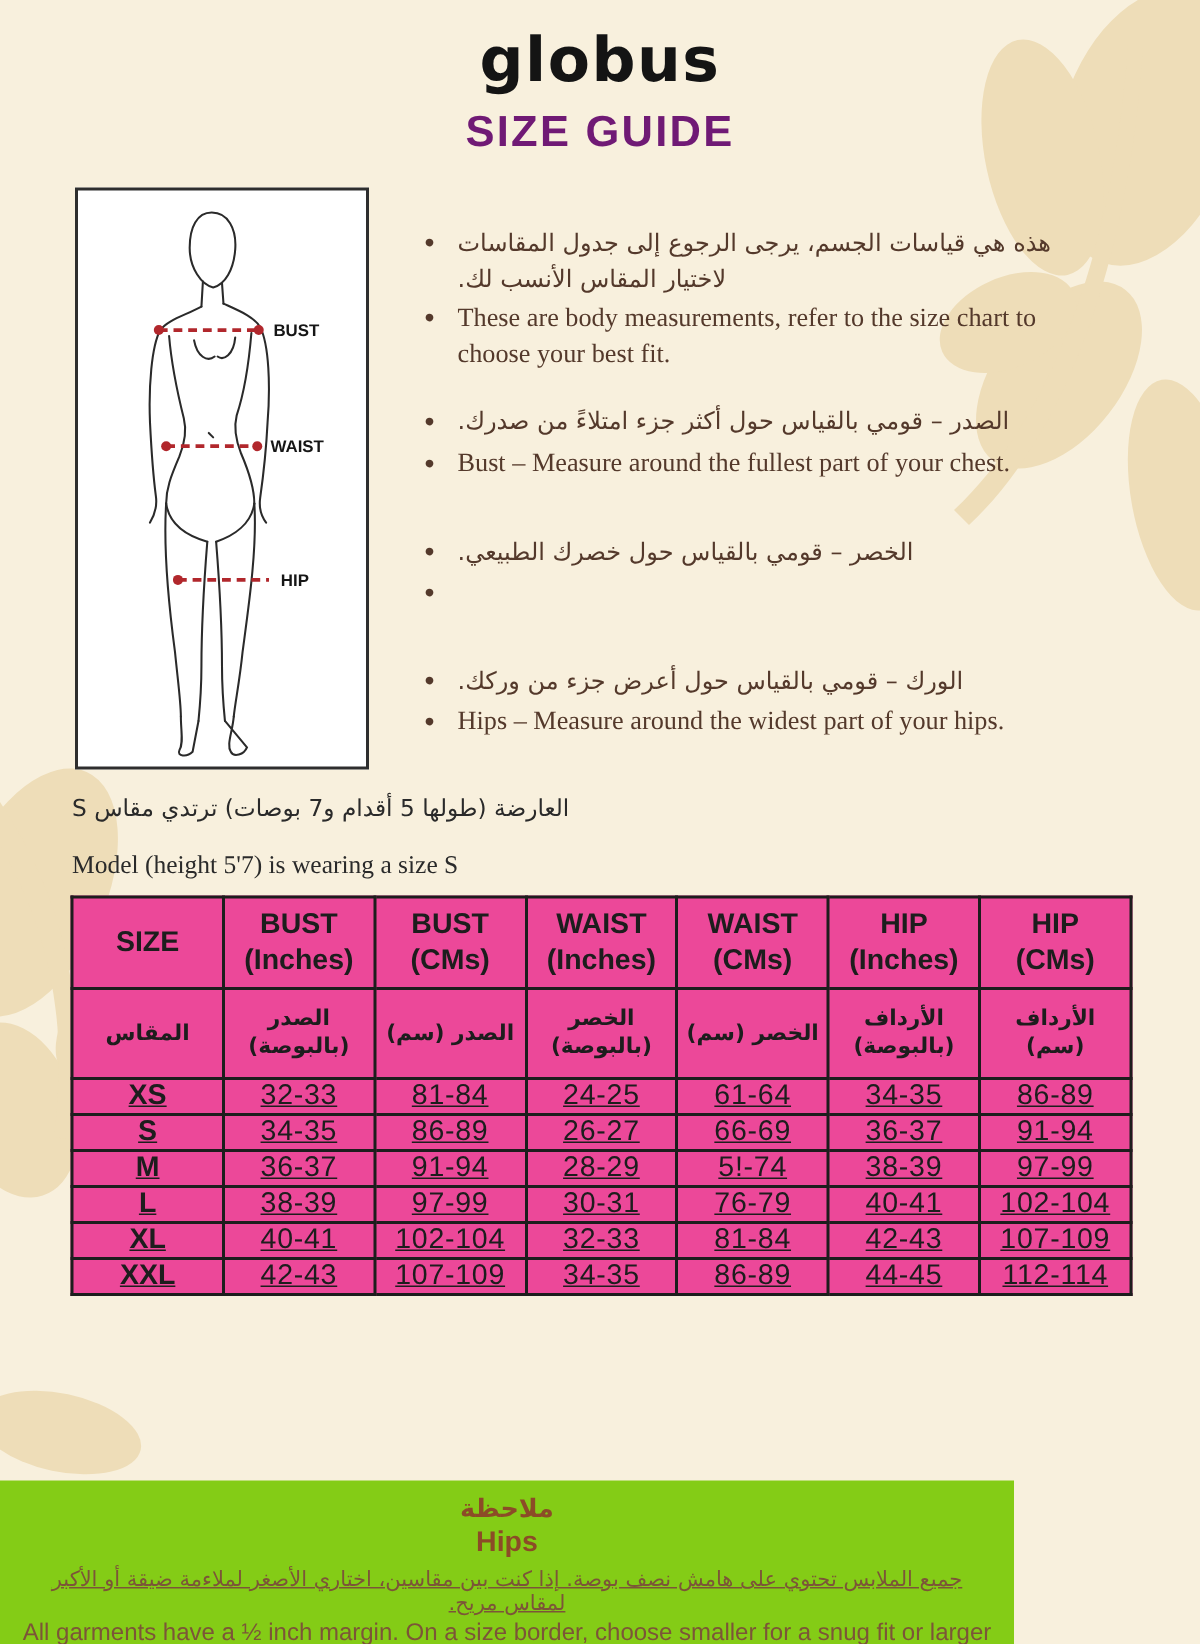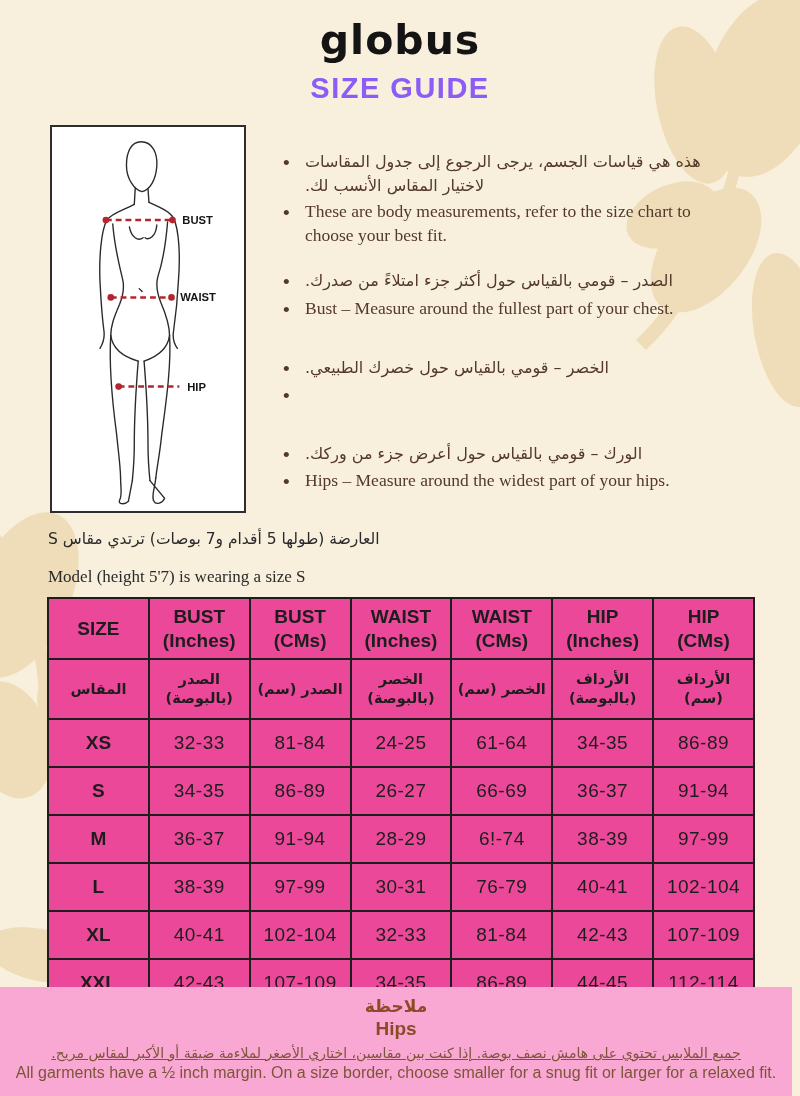--- a/index.html
+++ b/index.html
@@ -20,21 +20,21 @@
     top: 16px; left: 0; width: 100%;
     text-align: center;
     font-size: 41px; font-weight: 600; letter-spacing: 1px;
     color: #141414;
     font-family: "DejaVu Sans", sans-serif;
   }
   #title {
     top: 72px; left: 0; width: 100%;
     text-align: center;
     font-size: 29px; font-weight: 700; letter-spacing: 1.5px;
-    color: #8b5cf6;
+    color: #701a75;
   }
 
   
   #figure-box {
     top: 125px; left: 50px; width: 196px; height: 388px;
     background: #ffffff;
     border: 2px solid #2e2e2e;
   }
   #figure-box svg { display: block; width: 100%; height: 100%; }
 
@@ -81,27 +81,27 @@
     border: 2px solid #1d1d1d;
     text-align: center; vertical-align: middle;
     padding: 0 2px;
   }
   tr.hdr-en td { height: 61px; font-weight: 700; font-size: 19px; line-height: 1.25; }
   tr.hdr-ar td {
     height: 60px; font-weight: 700; font-size: 14.5px; line-height: 1.3;
     direction: rtl;
     font-family: "DejaVu Sans", sans-serif;
   }
-  tr.data td { height: 48px; font-size: 19px; letter-spacing: 0.5px; }
+  tr.data td { height: 24px; font-size: 19px; letter-spacing: 0.5px; text-decoration: underline; }
   tr.data td.size-cell { font-weight: 700; letter-spacing: 0; }
 
   
   #note-band {
-    top: 987px; left: 0; width: 792px; height: 109px;
-    background: #f9a8d4;
+    top: 987px; left: 0; width: 676px; height: 109px;
+    background: #84cc16;
     text-align: center;
     padding-top: 9px;
   }
   #note-band .h-ar {
     font-family: "DejaVu Sans", sans-serif;
     font-size: 17px; font-weight: 700; color: #8c4b27; margin-bottom: 2px;
   }
   #note-band .h-en { font-size: 19px; font-weight: 700; color: #8c4b27; margin-bottom: 5px; }
   #note-band .b-ar {
     direction: rtl; unicode-bidi: plaintext;
@@ -288,21 +288,21 @@
         <td>26-27</td>
         <td>66-69</td>
         <td>36-37</td>
         <td>91-94</td>
       </tr>
       <tr class="data">
         <td class="size-cell">M</td>
         <td>36-37</td>
         <td>91-94</td>
         <td>28-29</td>
-        <td>6!-74</td>
+        <td>5!-74</td>
         <td>38-39</td>
         <td>97-99</td>
       </tr>
       <tr class="data">
         <td class="size-cell">L</td>
         <td>38-39</td>
         <td>97-99</td>
         <td>30-31</td>
         <td>76-79</td>
         <td>40-41</td>

